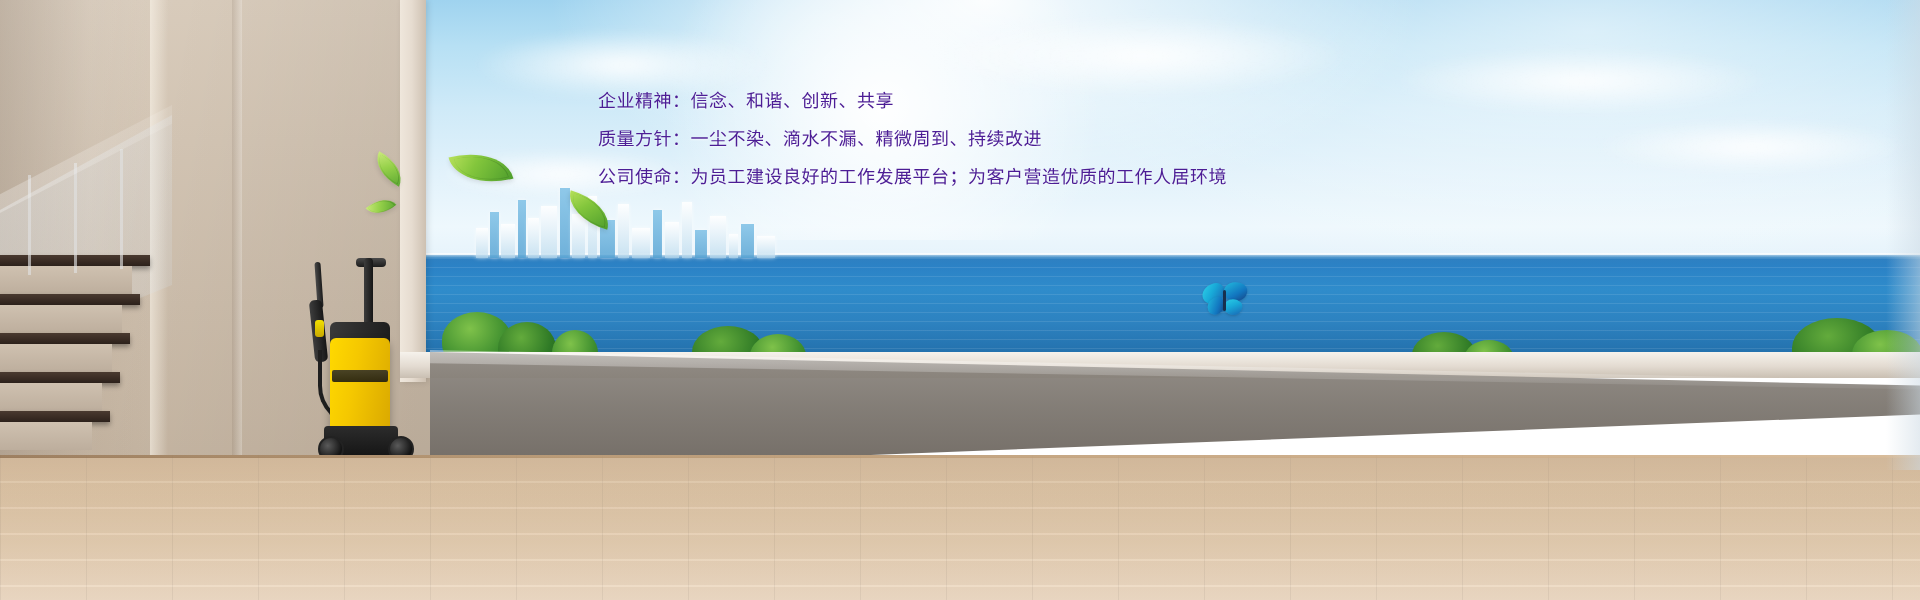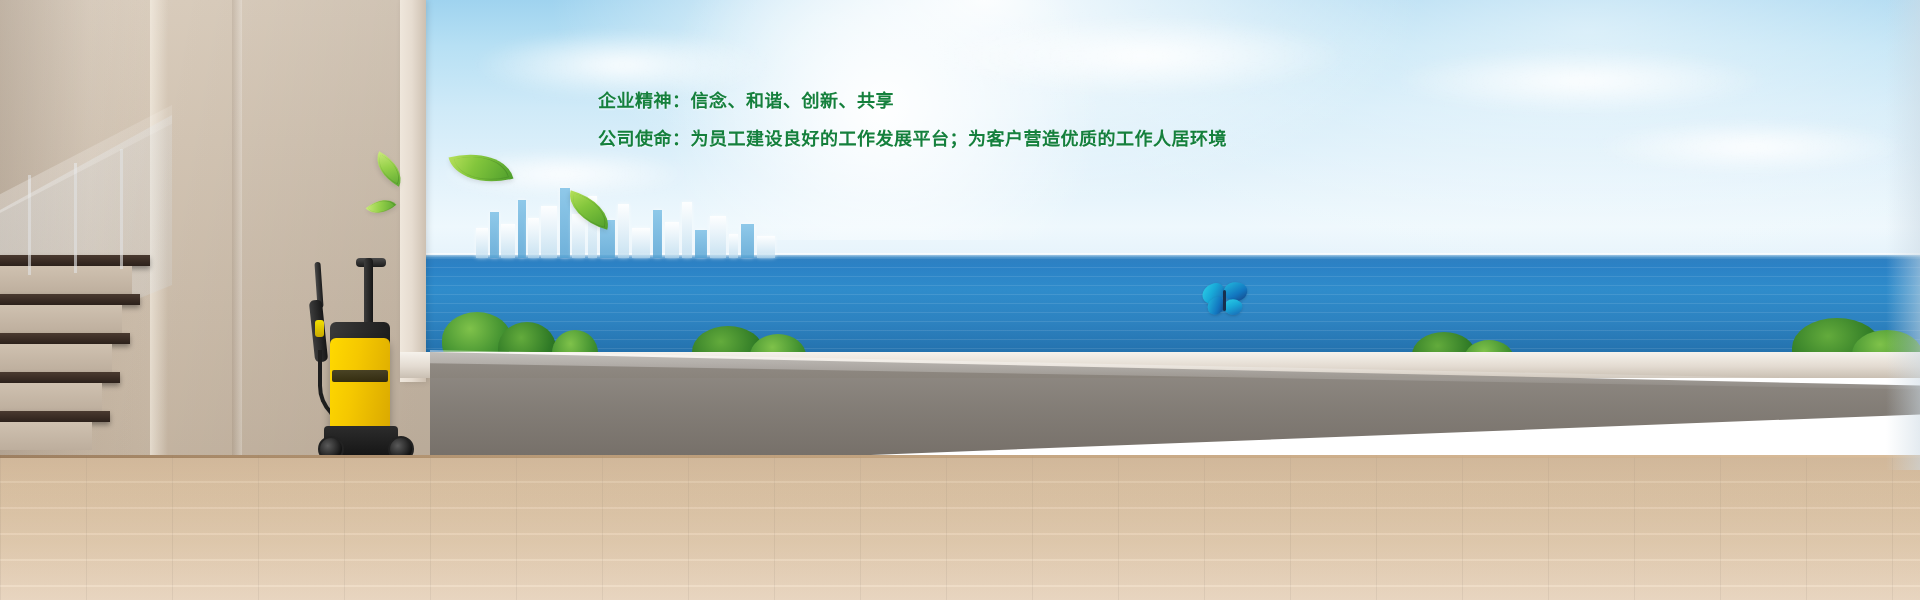--- a/index.html
+++ b/index.html
@@ -240,22 +240,22 @@
   }
 
   
   .text-block{
     position:absolute;left:598px;top:92px;width:760px;
     z-index:30;
   }
   .text-line{
     font-family:"DejaVu Sans","Liberation Sans",sans-serif;
     font-size:18px;
-    font-weight:700;
-    color:#15803d;
+    font-weight:400;
+    color:#4c1d95;
     line-height:1.0;
     margin-bottom:20px;
     white-space:nowrap;
     letter-spacing:.5px;
     text-shadow:0 1px 2px rgba(255,255,255,.75);
   }
   .text-line:last-child{margin-bottom:7px;}
 
   
   .right-wall{
@@ -382,17 +382,18 @@
     <div class="w-wheel" style="left:10px;"></div>
     <div class="w-wheel" style="left:80px;"></div>
   </div>
 
   <div class="floor"></div>
   <div class="floor-gloss"></div>
   <div class="floor-seam"></div>
 
   <div class="text-block">
     <div class="text-line">企业精神：信念、和谐、创新、共享</div>
+    <div class="text-line">质量方针：一尘不染、滴水不漏、精微周到、持续改进</div>
     <div class="text-line">公司使命：为员工建设良好的工作发展平台；为客户营造优质的工作人居环境</div>
   </div>
 
   <div class="right-wall"></div>
 </div>
 
 </body></html>

